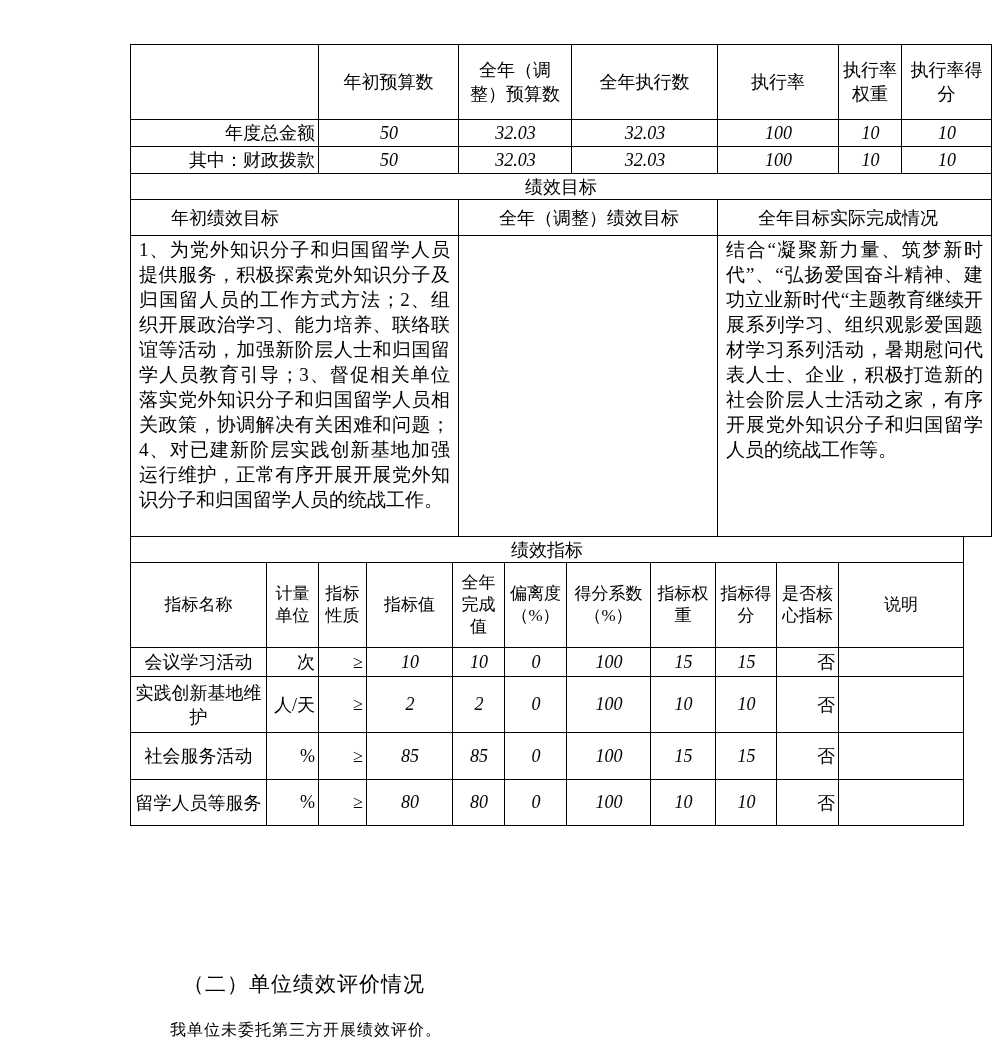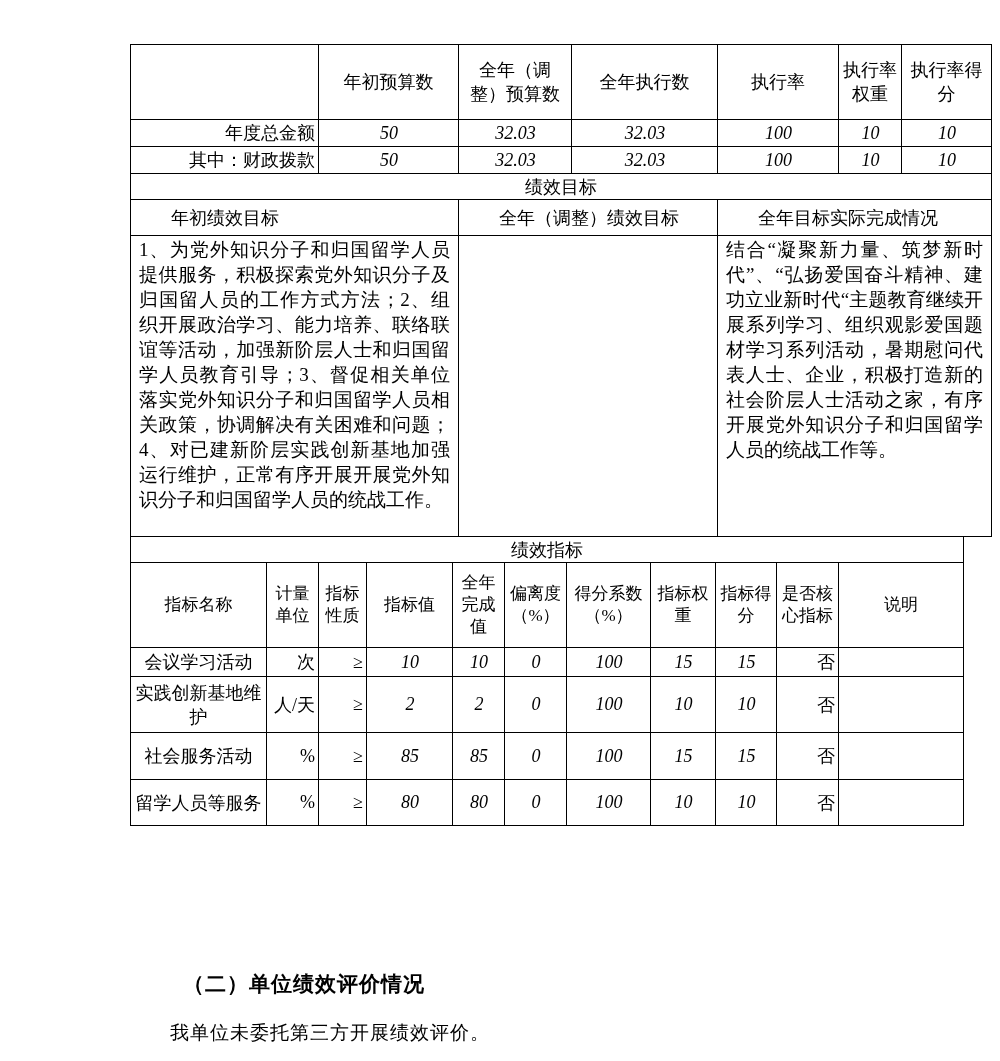--- a/index.html
+++ b/index.html
@@ -27,25 +27,25 @@
   .c{text-align:center;}
   .l{text-align:right;}
   .r{text-align:center;padding-right:2px;font-style:italic;}
   .goaltext{font-size:19px;line-height:25px;text-align:justify;padding:1px 8px;}
   .vmid{vertical-align:middle;}
   .namecell{text-align:center;font-size:18px;line-height:24px;padding:0 1px;}
   .unit{padding-left:1px;font-size:18px;}
   
   .f-heading{
     position:absolute;left:183px;top:970px;
-    font-size:21px;font-weight:bold;letter-spacing:1px;
+    font-size:21px;font-weight:normal;letter-spacing:1px;
   }
   .f-body{
     position:absolute;left:170px;top:1020px;
-    font-size:19px;letter-spacing:1px;
+    font-size:16px;letter-spacing:1px;
   }
 </style>
 </head>
 <body>
 
 <div class="doc">
 
   <table style="width:861px;margin-top:36px;">
     <colgroup>
       <col style="width:188px">

